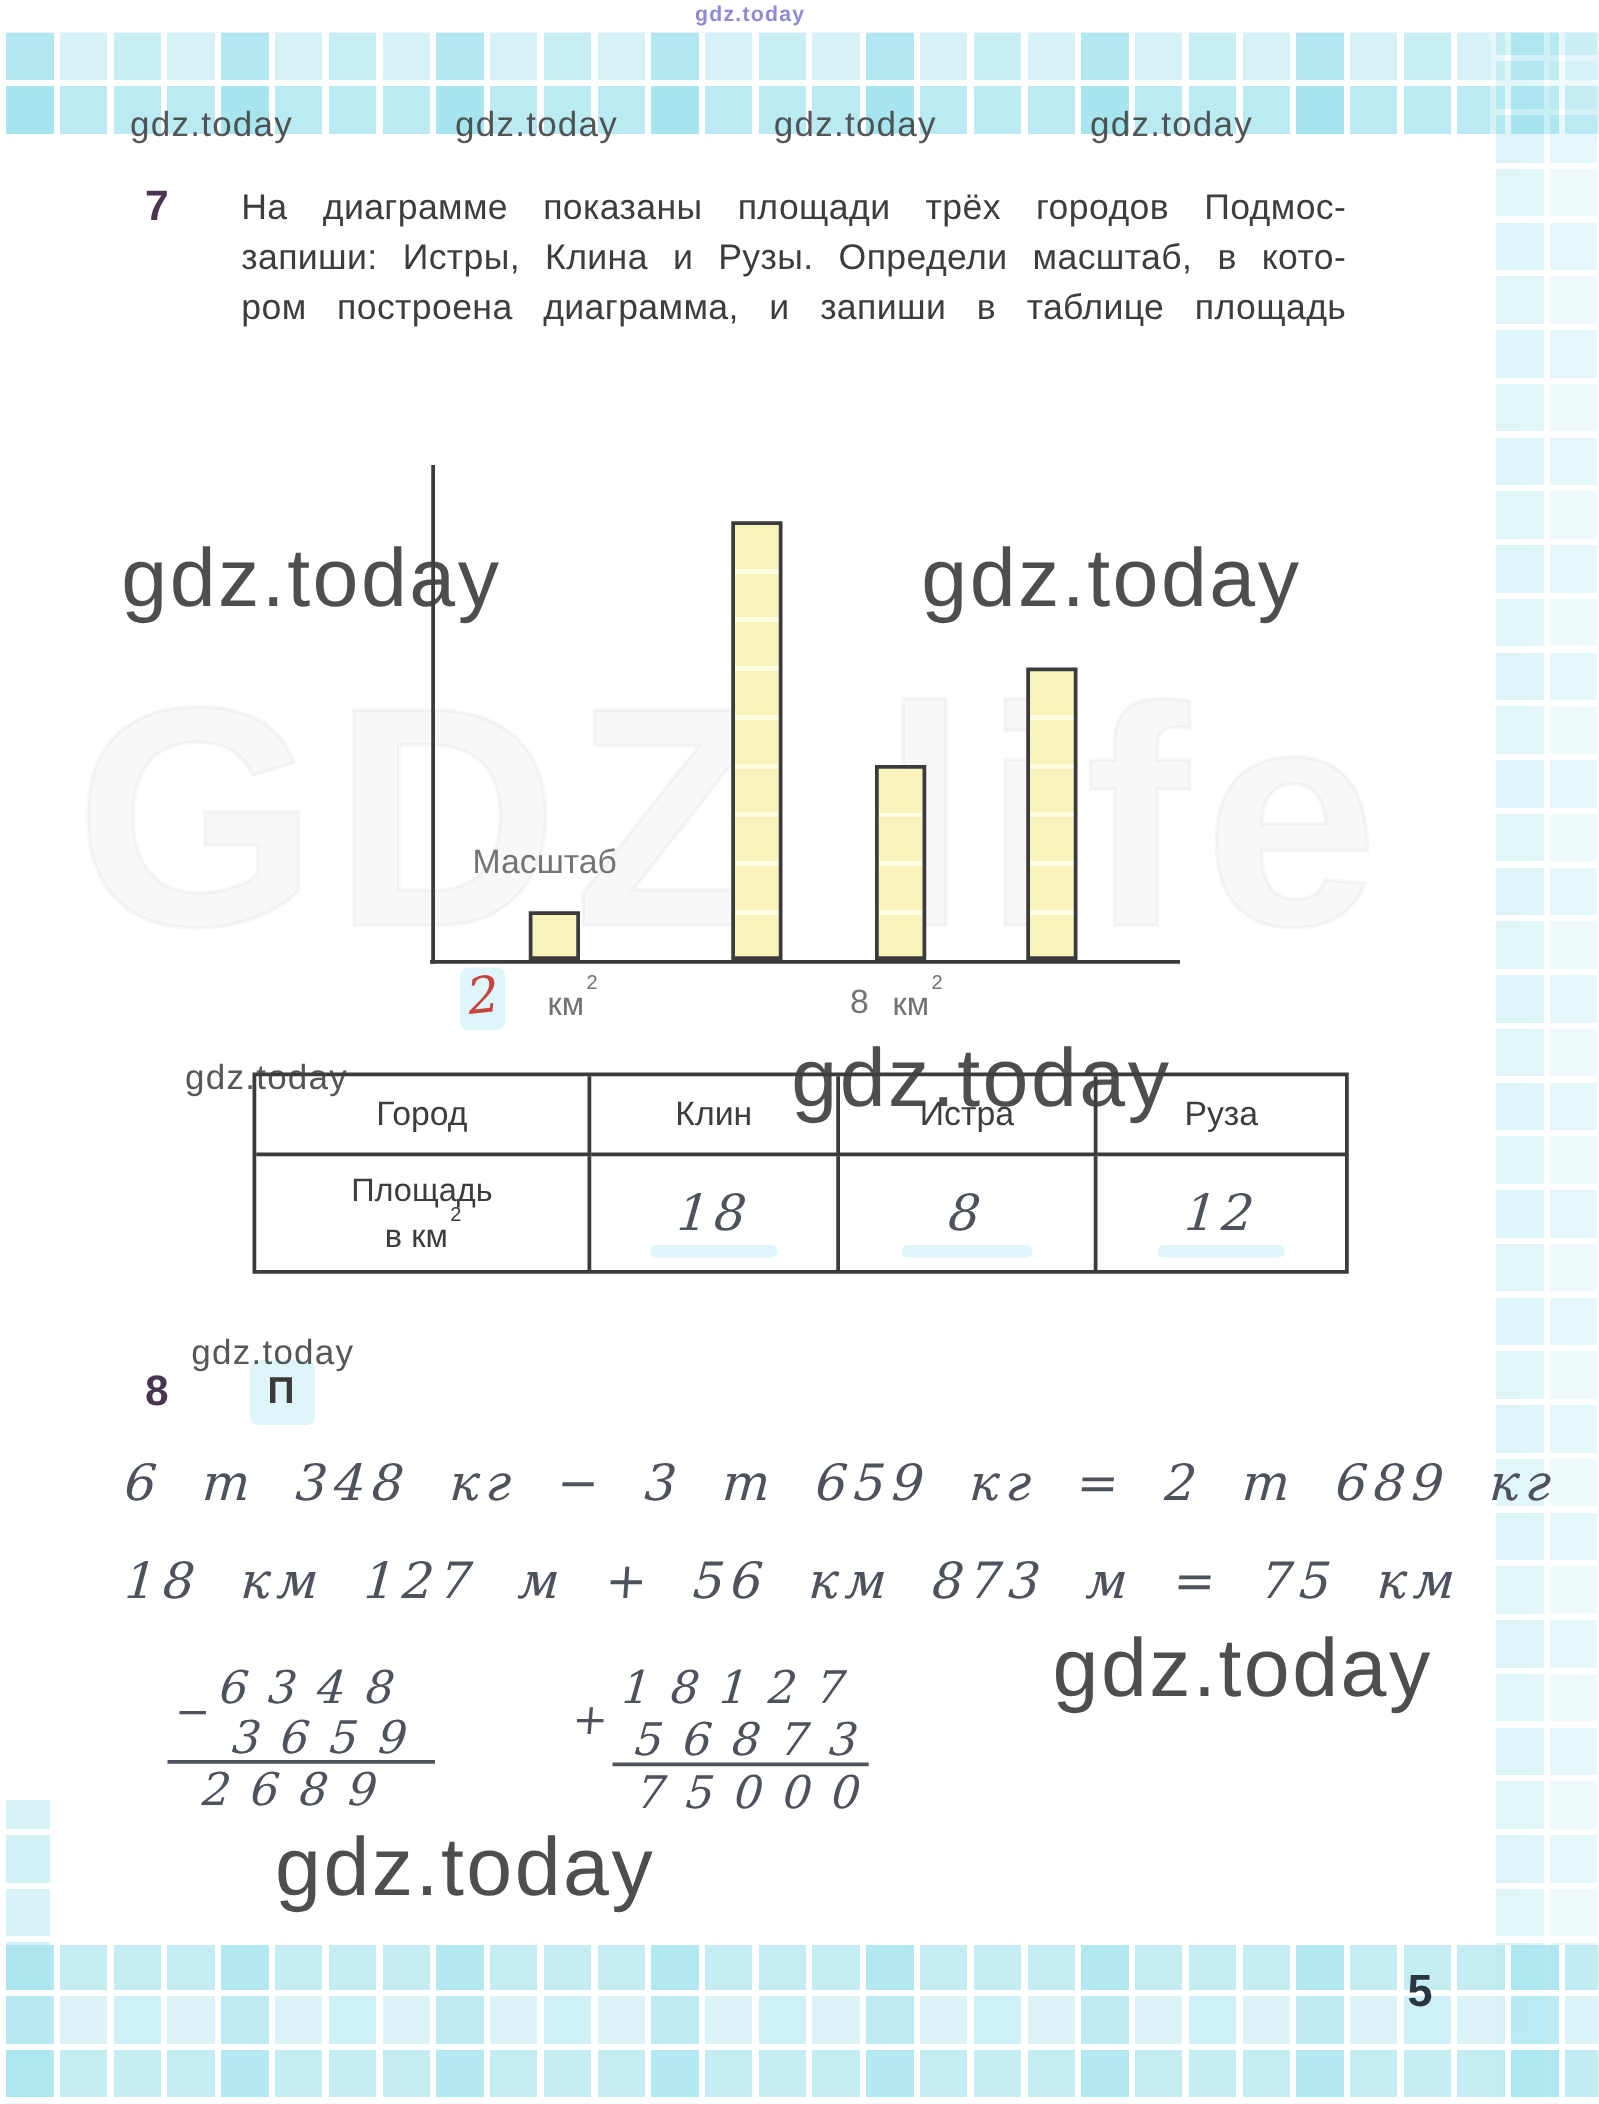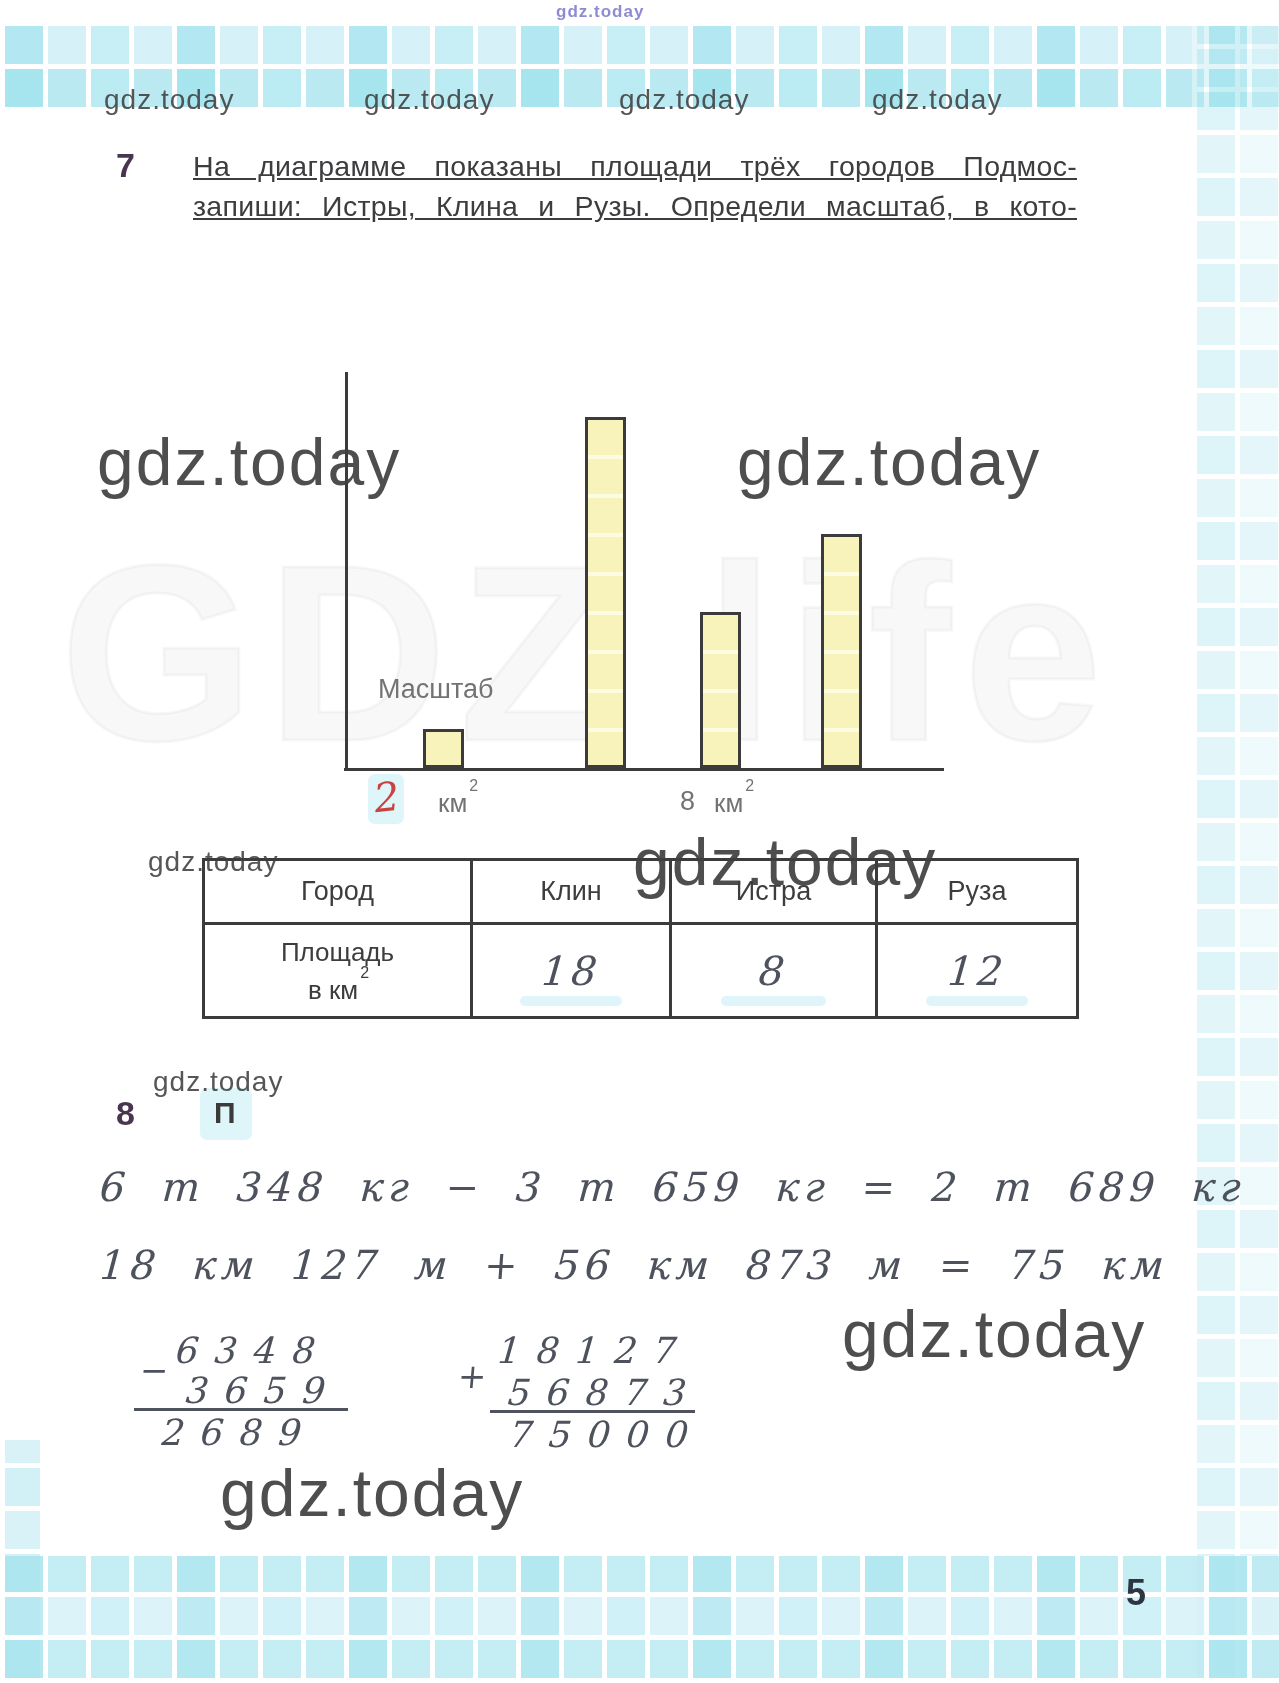--- a/index.html
+++ b/index.html
@@ -28,21 +28,21 @@
   .wm-small{font-size:28px;}
   .wm-big{font-size:66px;font-weight:400;letter-spacing:2px;opacity:.92;}
   .top-link{font-size:17px;color:#7b76cc;letter-spacing:1px;z-index:3;font-weight:700;opacity:.85;}
   .giant-wm{font-size:250px;font-weight:600;letter-spacing:12px;color:rgba(90,90,90,0.045);
             -webkit-text-stroke:3px rgba(90,90,90,0.05);z-index:0;white-space:nowrap;}
 
   
   .prob-num{font-size:34px;font-weight:700;color:#4a3550;z-index:2;}
   .p7text{left:193px;top:146px;width:884px;z-index:2;color:#3d3d40;font-size:28.5px;
           line-height:40px;letter-spacing:.3px;}
-  .p7line{text-align:justify;text-align-last:justify;white-space:nowrap;text-decoration:underline;}
+  .p7line{text-align:justify;text-align-last:justify;white-space:nowrap;}
   .p7line.last{text-align-last:left;}
   .printed{color:#737373;z-index:2;}
 
   
   .axis{background:#3b3b3b;z-index:2;}
   .chart-bar{box-sizing:border-box;width:41px;border:3px solid #3b3b3b;z-index:2;
     background:repeating-linear-gradient(180deg,#f8f3bb 0 35px,#fdfbe0 35px 39px);}
   .bar-scale{left:423px;} .bar-0{left:585px;} .bar-1{left:700px;} .bar-2{left:821px;}
   .scale-label{left:378px;top:674px;font-size:27px;}
   .hl{background:rgba(173,230,241,.4);border-radius:7px;z-index:1;}
@@ -85,20 +85,21 @@
 <a class="abs top-link" style="left:556px;top:2px;">gdz.today</a>
 <span class="abs wm wm-small" style="left:104px;top:84px;">gdz.today</span>
 <span class="abs wm wm-small" style="left:364px;top:84px;">gdz.today</span>
 <span class="abs wm wm-small" style="left:619px;top:84px;">gdz.today</span>
 <span class="abs wm wm-small" style="left:872px;top:84px;">gdz.today</span>
 
 <div class="abs prob-num" style="left:116px;top:146px;">7</div>
 <div class="abs p7text">
   <div class="p7line">На диаграмме показаны площади трёх городов Подмос-</div>
   <div class="p7line">запиши: Истры, Клина и Рузы. Определи масштаб, в кото-</div>
+  <div class="p7line">ром построена диаграмма, и запиши в таблице площадь</div>
 </div>
 
 <span class="abs wm wm-big" style="left:97px;top:424px;">gdz.today</span>
 <span class="abs wm wm-big" style="left:737px;top:424px;">gdz.today</span>
 
 <div>
   <div class="abs axis" style="left:345px;top:372px;width:3px;height:399px;"></div>
   <div class="abs axis" style="left:344px;top:768px;width:600px;height:3px;"></div>
   <div class="abs chart-bar bar-scale" style="height: 39px; top: 729px;"></div>
   <div class="abs chart-bar bar-0" style="height: 351px; top: 417px;"></div>

